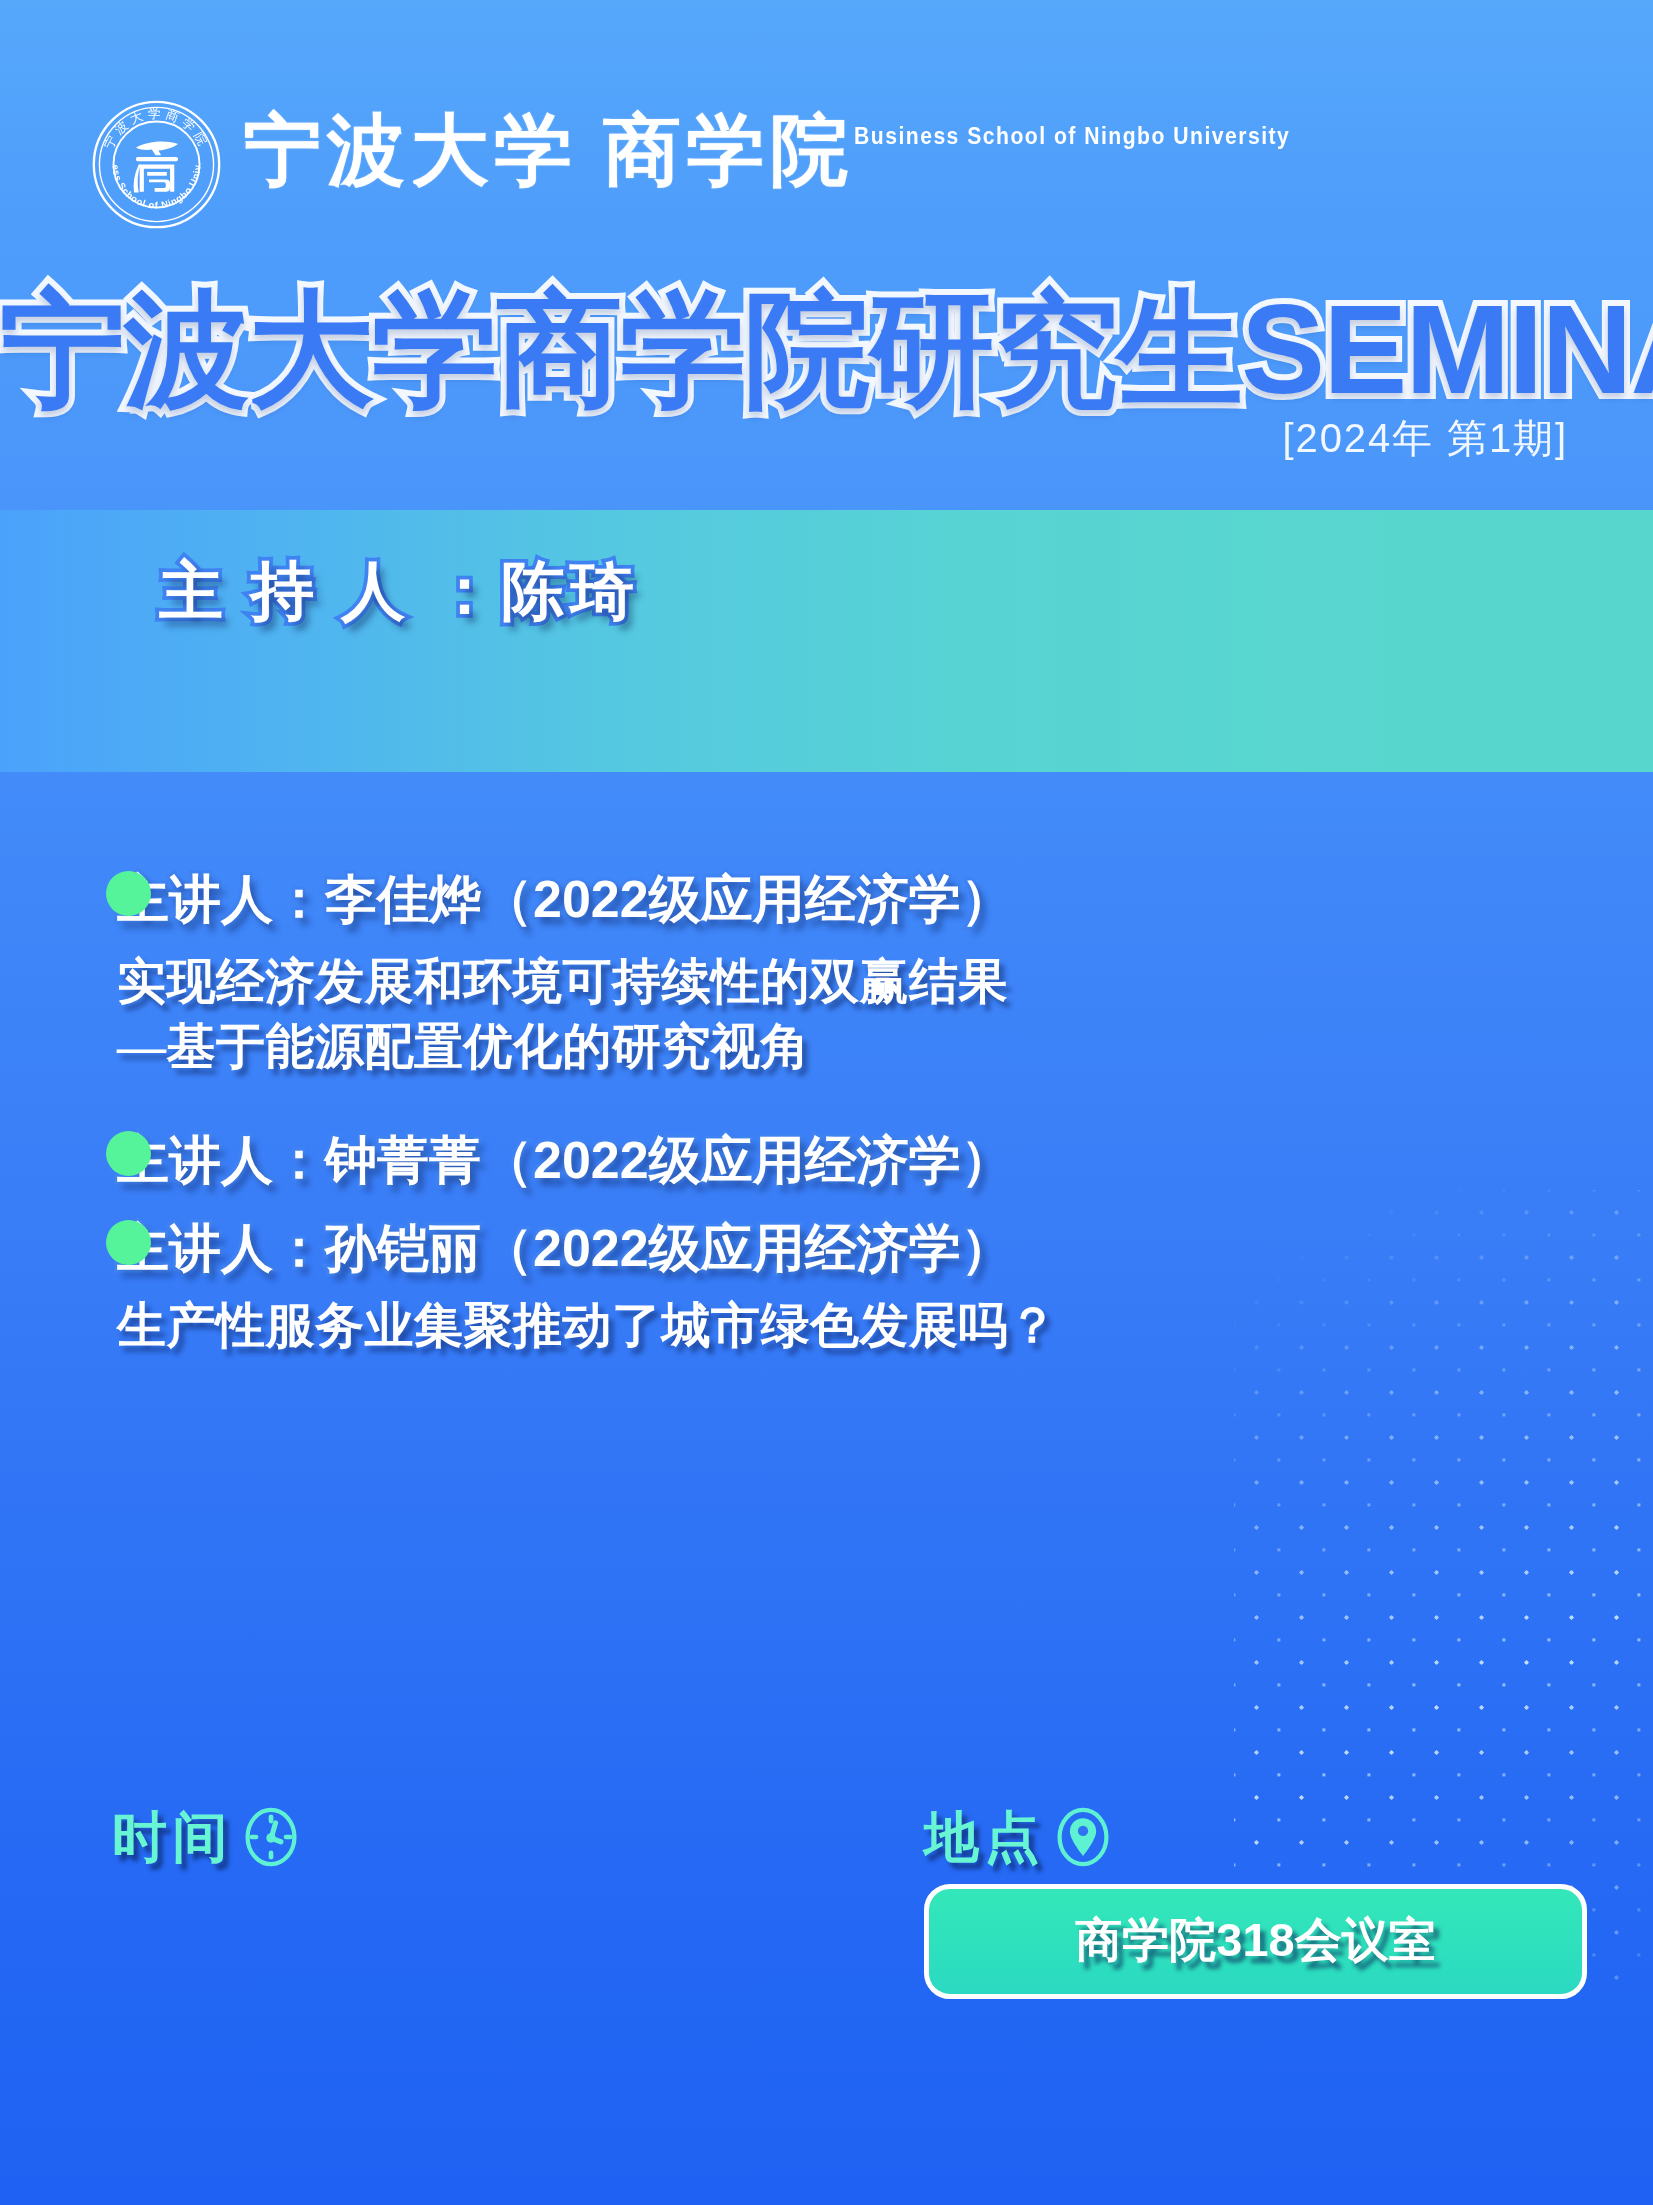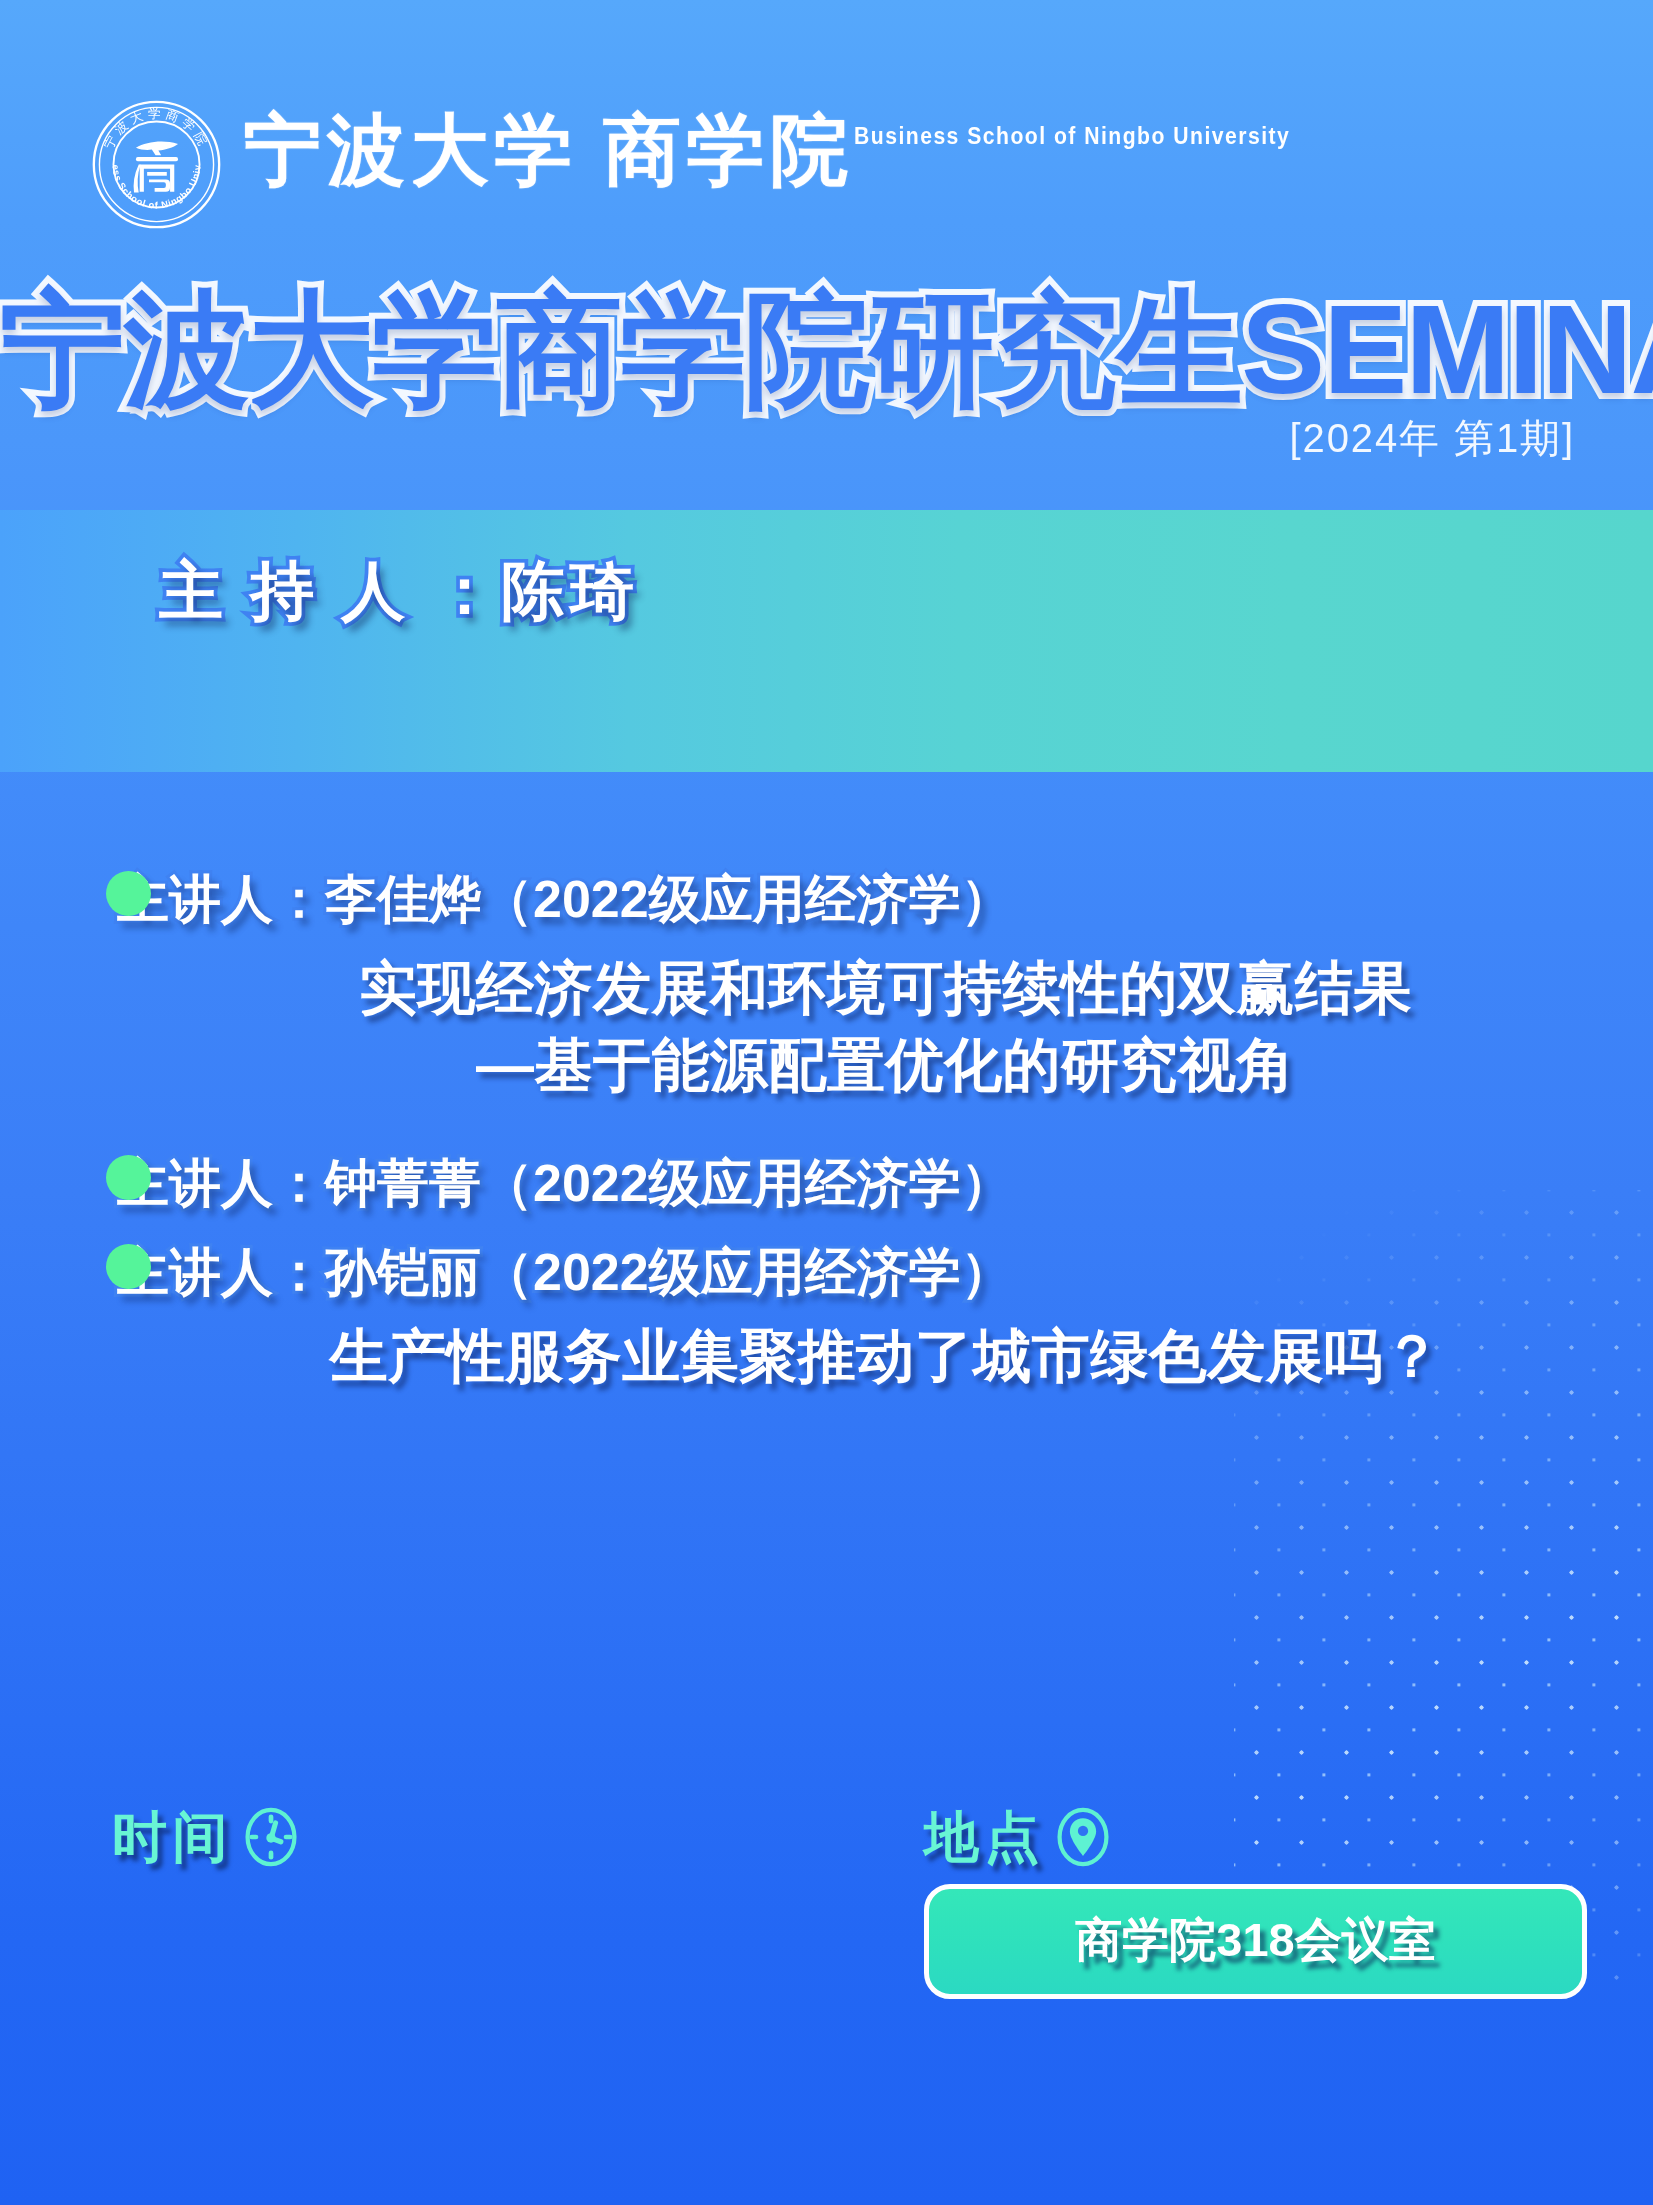--- a/index.html
+++ b/index.html
@@ -96,21 +96,21 @@
     font-weight:900;
     color:#3a7bf5;
     letter-spacing:-1.9px;
     white-space:nowrap;
     -webkit-text-stroke:12px #f3f8ff;
     paint-order:stroke fill;
     text-shadow:0 4.7px 7.5px rgba(10,40,110,.20);
     font-family:"Liberation Sans","DejaVu Sans",sans-serif;
   }
   .issue{
-    position:absolute; right:79px; top:411px;
+    position:absolute; right:86px; top:411px;
     color:#f2f8ff;
     font-size:40px;
     font-weight:400;
     letter-spacing:1.9px;
     white-space:nowrap;
     font-family:"Liberation Sans","DejaVu Sans",sans-serif;
   }
 
   
   .host-block{
@@ -148,29 +148,28 @@
     font-weight:900;
     color:#ffffff;
     white-space:nowrap;
     -webkit-text-stroke:6px #3f82f2;
     paint-order:stroke fill;
     text-shadow:5.6px 6.5px 6px rgba(8,26,80,.42);
     font-family:"Liberation Sans","DejaVu Sans",sans-serif;
   }
   .spk-paper{
     margin-top:16px;
-    font-size:58px;
+    font-size:49px;
     line-height:1.32;
     font-weight:700;
     color:#ffffff;
     letter-spacing:0.5px;
     text-shadow:5.1px 6px 5.6px rgba(8,26,80,.48);
-    font-family:Liberation Sans, sans-serif;
+    font-family:Liberation Serif, serif;
     white-space:pre-line;
-    text-align:center;
   }
 
   .spk-1{margin-bottom:45px;}
   .spk-2{margin-bottom:18.7px;}
 
   
   .spk-1 .bullet{top:6.5px;}
   .spk-2 .bullet{top:6.5px;}
   .spk-3 .bullet{top:6.5px;}
   .spk-3 .spk-paper{margin-top:10.3px;}

